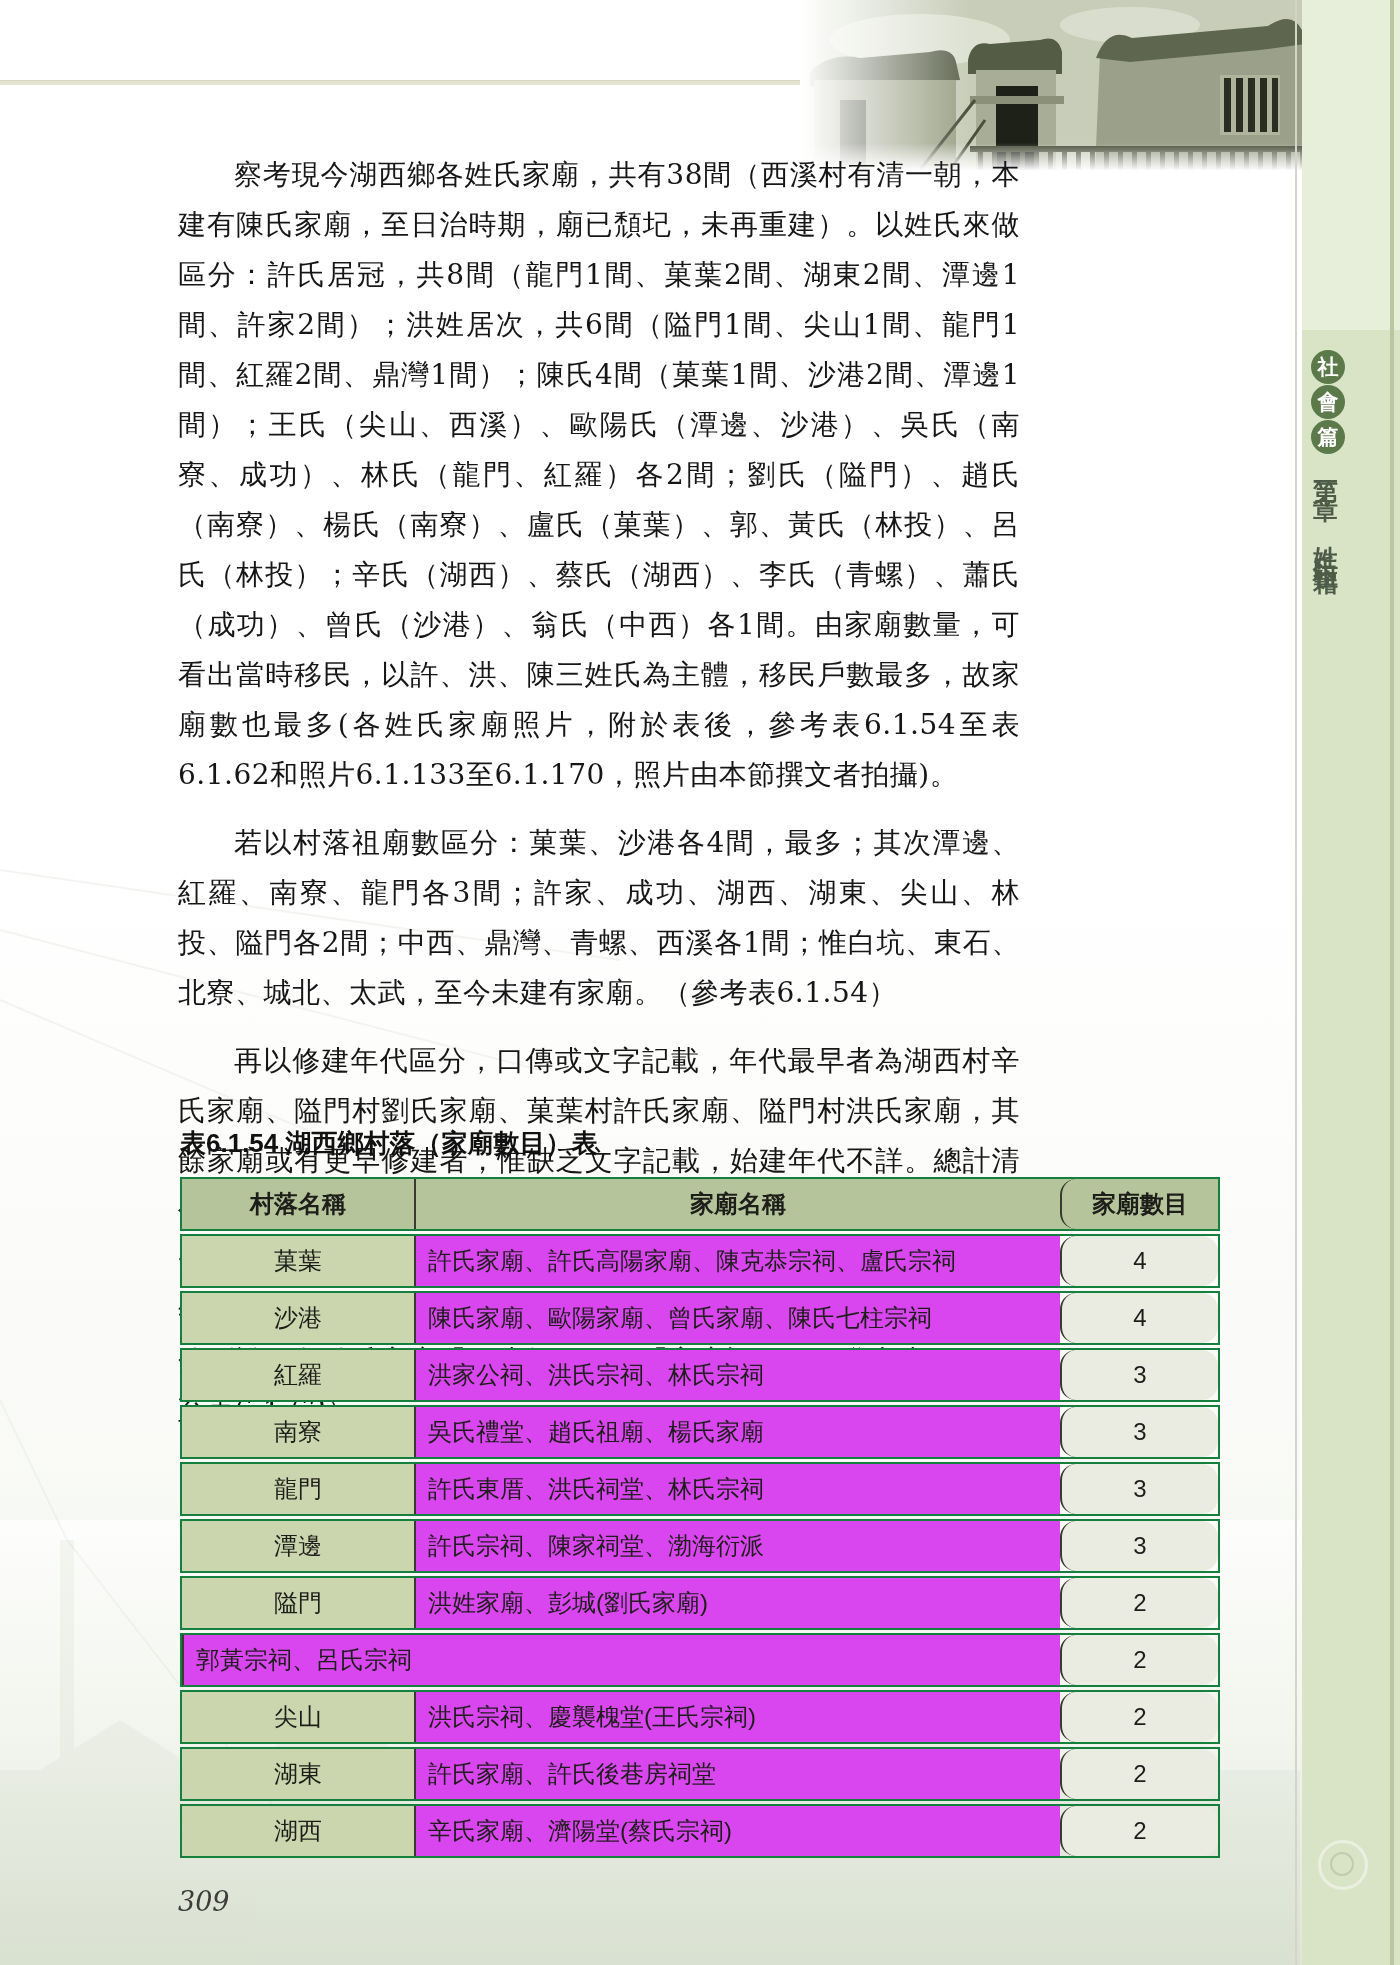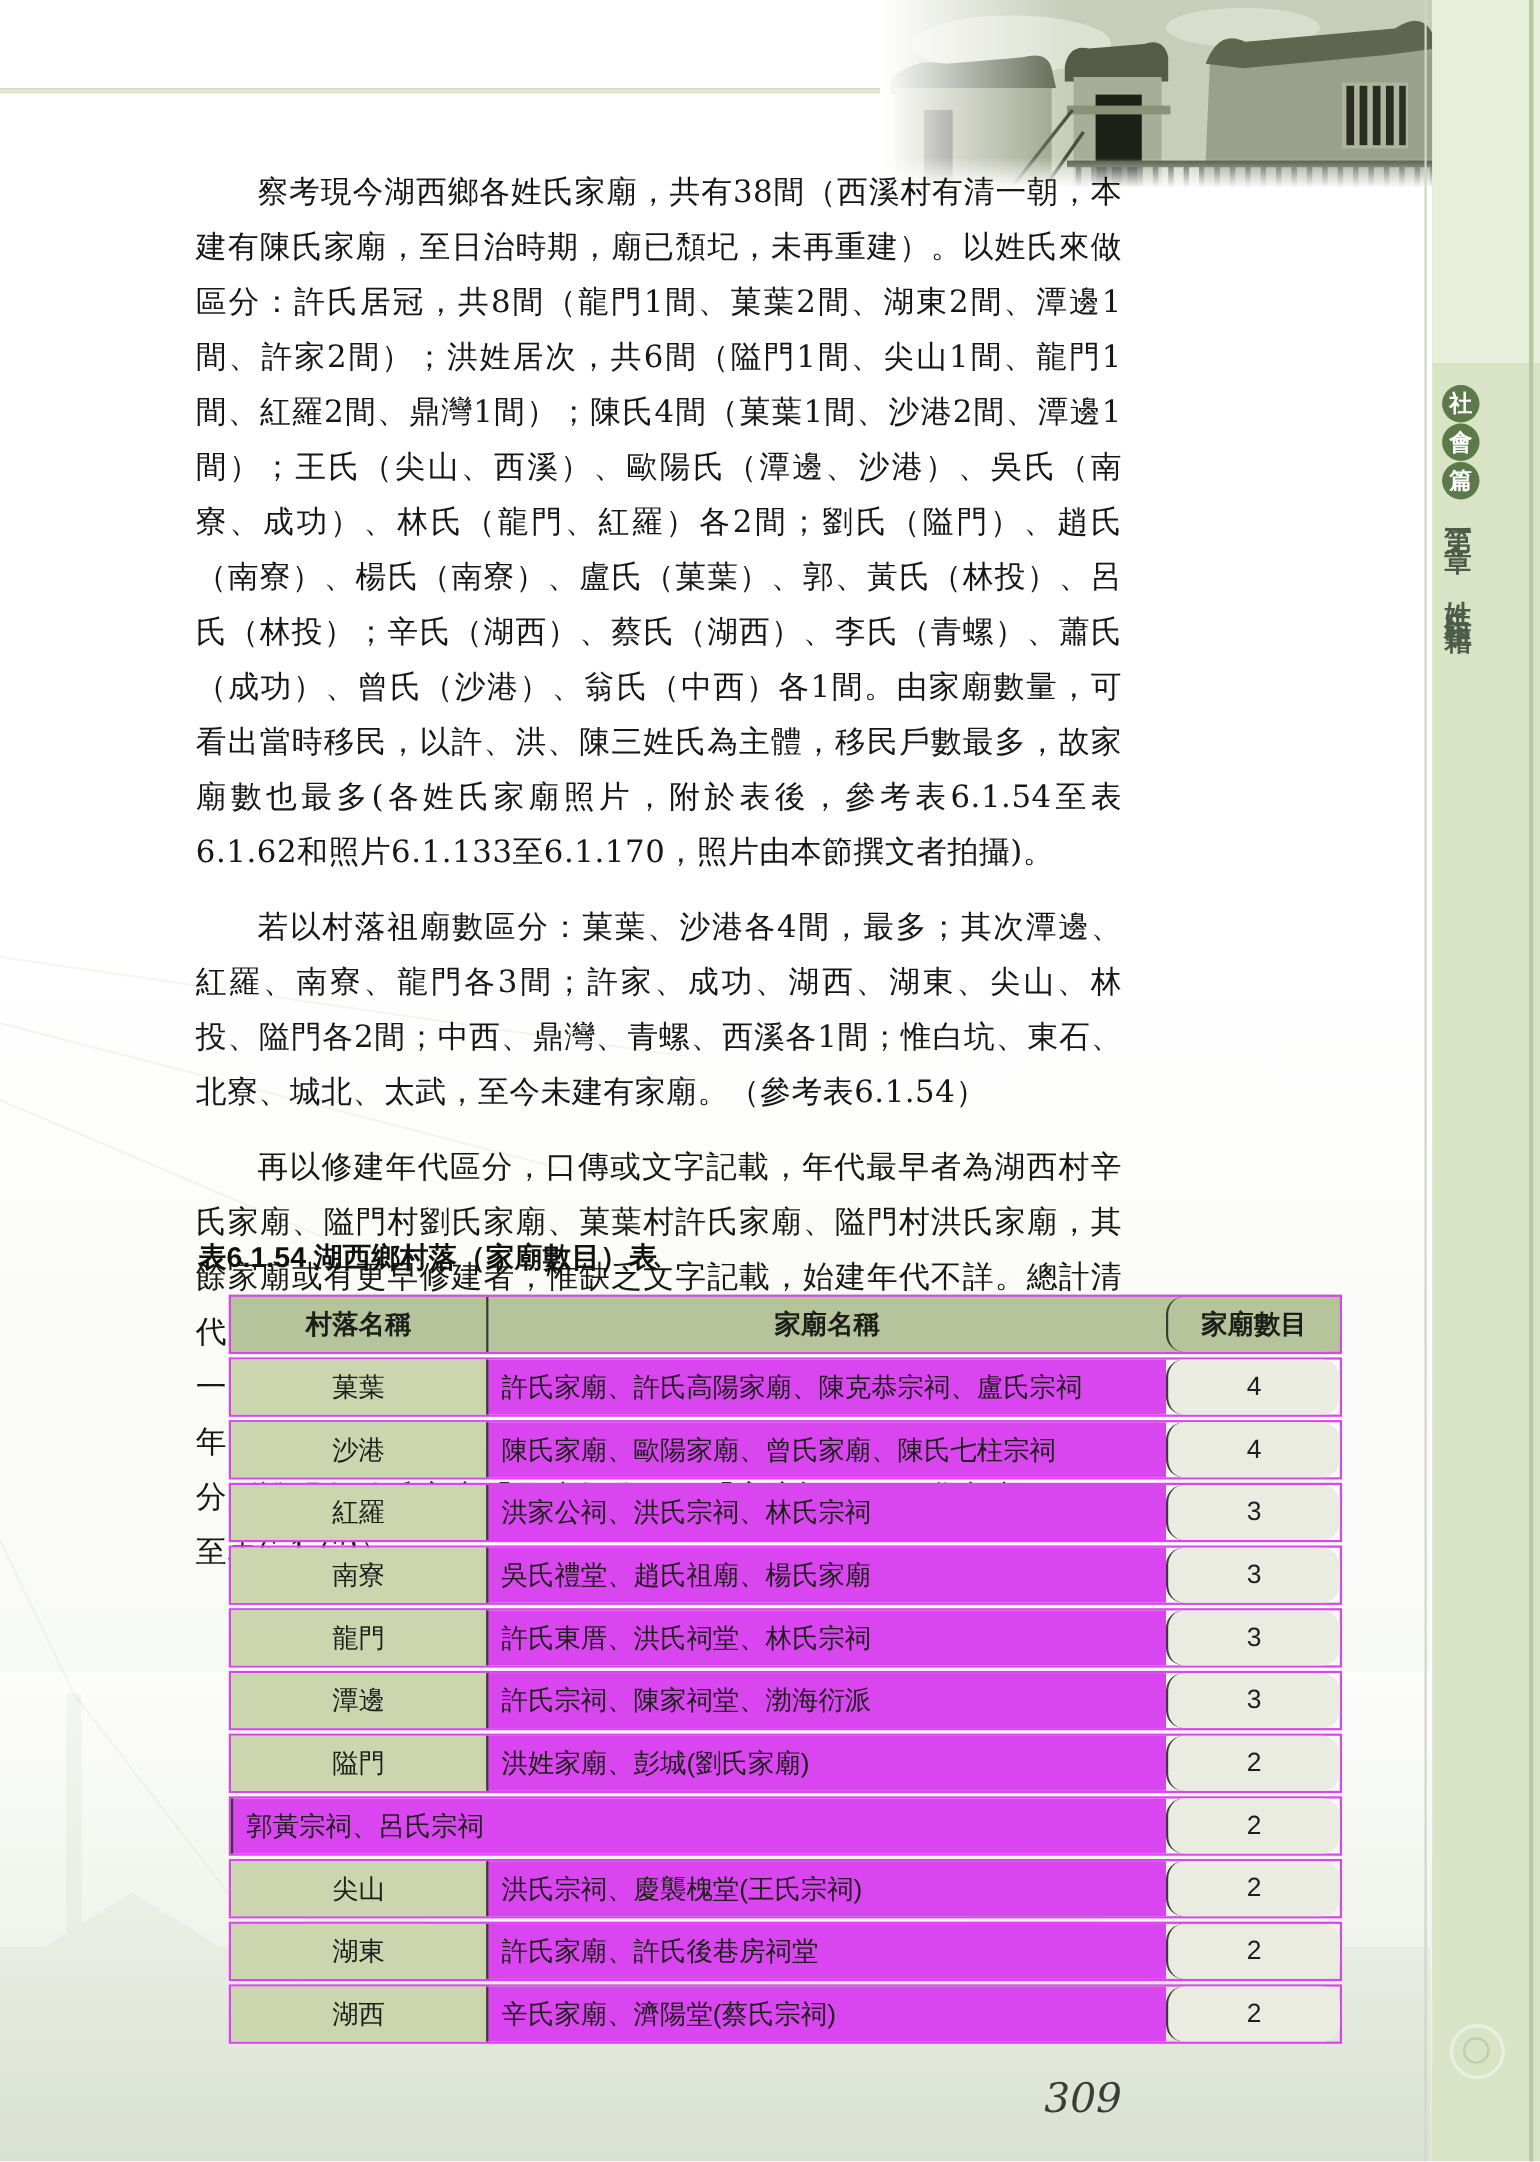--- a/index.html
+++ b/index.html
@@ -43,34 +43,34 @@
 
   
   .bodytext{position:absolute;left:178px;top:150px;width:842px;color:#161616;}
   .bodytext p{margin:0 0 18px 0;font-size:28px;line-height:50px;text-align:justify;
       text-indent:2em;letter-spacing:0.5px;}
 
   
   .table-wrap{position:absolute;left:180px;top:1126px;width:1040px;}
   .table-title{font-family:"Liberation Sans",sans-serif;font-weight:bold;font-size:26px;
       color:#111111;margin:0 0 16px 0;}
-  .t-row{display:flex;border:2px solid #d946ef;margin-bottom:3px;
-      font-family:"Liberation Sans",sans-serif;margin-left:28px;}
+  .t-row{display:flex;border:2px solid #15803d;margin-bottom:3px;
+      font-family:"Liberation Sans",sans-serif;}
   .t-row.head{background:#b5c49a;height:50px;}
   .t-row.data{height:50px;justify-content:center;}
   .cell{display:flex;align-items:center;font-size:24px;color:#1d1d1a;}
   .c1{width:232px;justify-content:center;background:#cbd6ae;}
   .c2{flex:1;padding:0 12px;background:#d946ef;border-left:2px solid #3a3a33;}
   .c3{width:156px;justify-content:center;background:#ebece1;border-left:2px solid #3a3a33;border-radius:16px;}
   .t-row.head .c1,.t-row.head .c2,.t-row.head .c3{background:#b5c49a;font-weight:bold;}
   .t-row.head .c2{justify-content:center;}
 
   
-  .pageno{position:absolute;left:178px;top:1886px;width:842px;text-align:right;
-      font-size:37px;font-style:italic;color:#3c3c38;font-family:"DejaVu Serif",serif;}
+  .pageno{position:absolute;left:178px;top:1886px;width:842px;text-align:left;
+      font-size:27px;font-style:italic;color:#3c3c38;font-family:"DejaVu Serif",serif;}
 </style>
 </head>
 <body>
 
 <div class="page">
 
   <div class="mid-wash"></div>
   <div class="bottom-wash"></div>
   <svg class="bg-svg" width="1300" height="1125" viewBox="0 0 1300 1125">
     <g stroke="#9aa78c" stroke-width="2" opacity="0.10">

